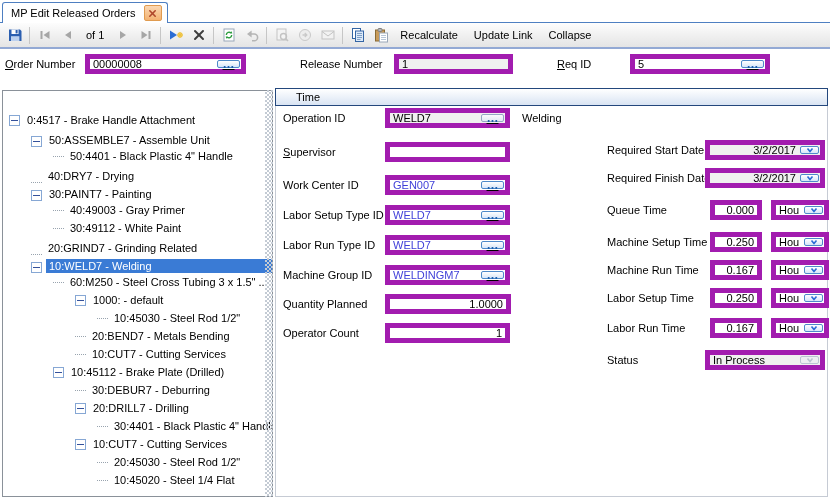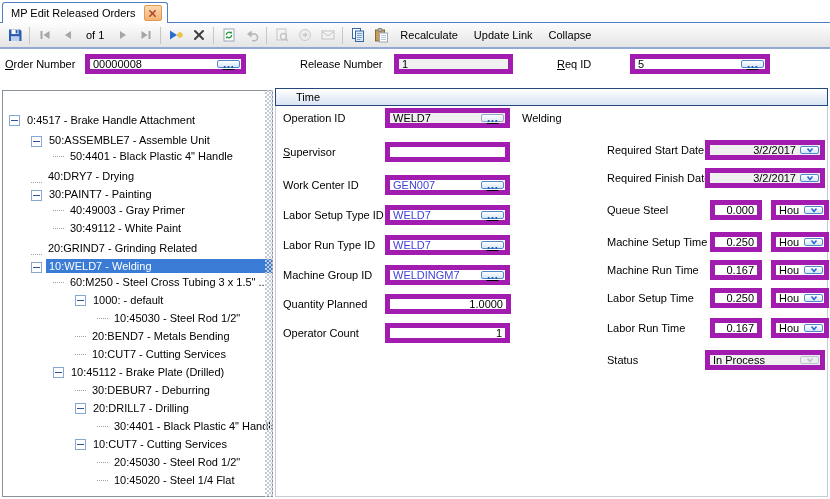--- a/index.html
+++ b/index.html
@@ -363,21 +363,21 @@
     <span class="flabel" style="left:332px;top:84px">Required Finish Date</span>
     <div class="field readonly num" style="left:430px;top:80px;width:120px">
       <input readonly="" value="3/2/2017" style="">
       <span class="combo-btn">
           <svg viewBox="0 0 10 10">
             <path d="M2.5 3.5 L5 6.5 L7.5 3.5"></path>
           </svg>
         </span>
     </div>
 
-    <span class="flabel" style="left:332px;top:116px">Queue Steel</span>
+    <span class="flabel" style="left:332px;top:116px">Queue Time</span>
     <div class="field num" style="left:435px;top:112px;width:52px">
       <input value="0.000" style="">
     </div>
     <div class="field" style="left:496px;top:112px;width:58px">
       <input readonly="" value="Hours" style="">
       <span class="combo-btn">
           <svg viewBox="0 0 10 10">
             <path d="M2.5 3.5 L5 6.5 L7.5 3.5"></path>
           </svg>
         </span>

